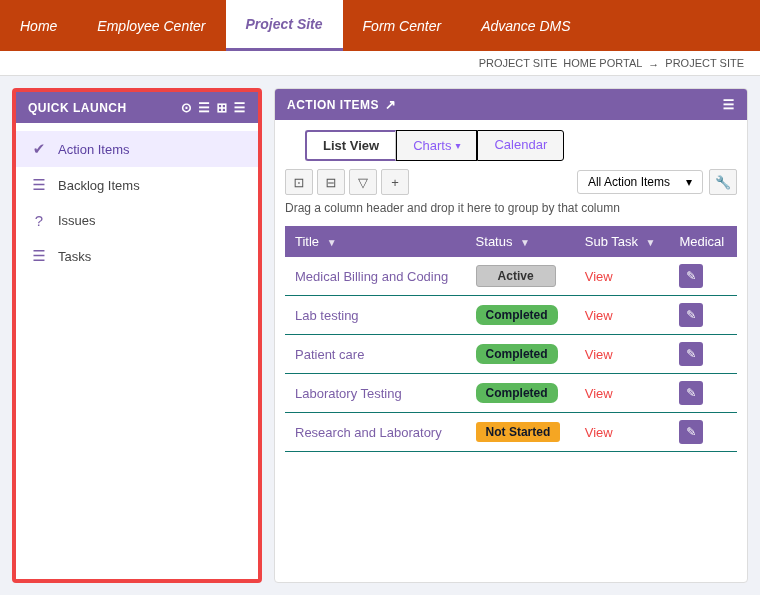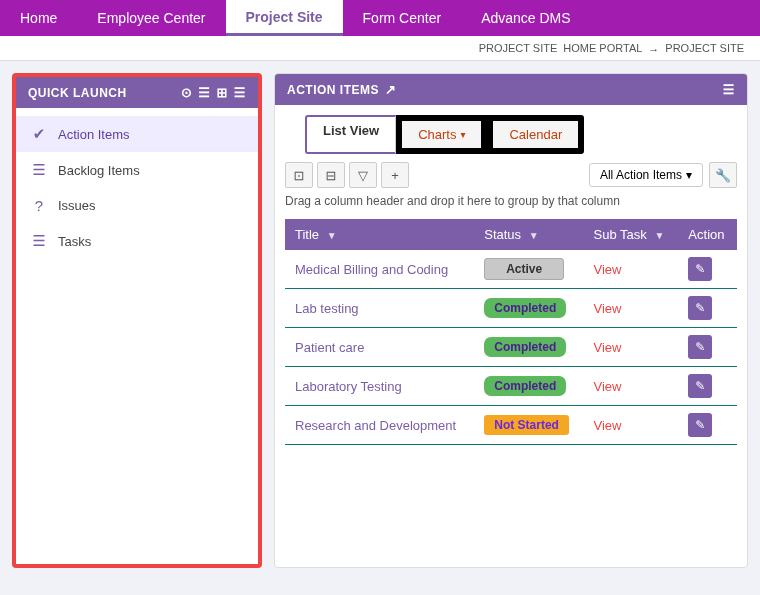--- a/index.html
+++ b/index.html
@@ -1,23 +1,24 @@
 <!DOCTYPE html>
 <html><head>
   <meta charset="utf-8">
   <style>
     * { box-sizing: border-box; margin: 0; padding: 0; }
     body { font-family: Arial, sans-serif; background: #f0f2f7; font-size: 13px; width: 760px; height: 595px; overflow: hidden; }
 
     
     .nav-bar {
-      background: #a21caf;
-      display: flex;
-      align-items: center;
-      height: 36px;
+      background: #c2410c;
+      display: flex;
+      align-items: center;
+      height: 51px;
+      font-style: italic;
     }
     .nav-item {
       color: #fff;
       padding: 0 20px;
       height: 100%;
       display: flex;
       align-items: center;
       cursor: pointer;
       font-size: 14px;
       white-space: nowrap;
@@ -116,24 +117,24 @@
     .ap-header-left { display: flex; align-items: center; gap: 6px; }
     .ap-header-icon { color: #fff; font-size: 13px; cursor: pointer; }
 
     .ap-body { padding: 10px; flex: 1; display: flex; flex-direction: column; }
 
     
     .tabs { display: flex; gap: 0; margin-bottom: 8px; }
     .tab {
       padding: 6px 16px;
       cursor: pointer;
-      border: 6px solid #000000;
+      border: 1px solid #000000;
       background: #f5f5f5;
       font-size: 13px;
-      color: #c2410c;
+      color: #8b5cf6;
     }
     .tab:first-child { border-radius: 3px 0 0 3px; margin-left: 20px; }
     .tab.active {
       background: #fff;
       border-bottom: 2px solid #7b5ea7;
       color: #333;
       font-weight: bold;
       border-top: 2px solid #7b5ea7;
       border-left: 2px solid #7b5ea7;
       border-right: 1px solid #ccc;
@@ -162,21 +163,21 @@
       color: #555;
     }
     .toolbar-right { display: flex; align-items: center; gap: 6px; }
     .filter-dropdown {
       border: 1px solid #ccc;
       padding: 4px 10px;
       border-radius: 3px;
       background: #fff;
       font-size: 12px;
       cursor: pointer;
-      display: flex; align-items: center; gap: 4px;
+      display: flex; align-items: center; gap: 16px;
     }
     .wrench-btn {
       width: 28px; height: 26px;
       border: 1px solid #ccc;
       background: #f5f5f5;
       display: flex; align-items: center; justify-content: center;
       border-radius: 2px;
       cursor: pointer;
       font-size: 13px;
     }
@@ -217,22 +218,22 @@
     .status-badge {
       display: inline-block;
       padding: 3px 10px;
       border-radius: 3px;
       font-size: 12px;
       font-weight: bold;
       min-width: 80px;
       text-align: center;
     }
     .status-active { background: #c8c8c8; color: #333; border: 1px solid #aaa; }
-    .status-completed { background: #5cb85c; color: #4c1d95; border-radius: 7px; }
-    .status-not-started { background: #f5a623; color: #6d28d9; }
+    .status-completed { background: #5cb85c; color: #0f172a; border-radius: 7px; }
+    .status-not-started { background: #f5a623; color: #0f172a; }
 
     .view-link { color: #ef4444; cursor: pointer; font-size: 13px; }
     .edit-btn {
       background: #7b5ea7;
       color: #fff;
       border: none;
       width: 24px; height: 24px;
       border-radius: 3px;
       cursor: pointer;
       display: flex; align-items: center; justify-content: center;
@@ -323,21 +324,21 @@
       </div>
 
       <div class="drag-hint">Drag a column header and drop it here to group by that column</div>
 
       <table class="data-table">
         <thead>
           <tr>
             <th>Title <span class="filter-icon">▼</span></th>
             <th>Status <span class="filter-icon">▼</span></th>
             <th>Sub Task <span class="filter-icon">▼</span></th>
-            <th>Action</th>
+            <th>Medical</th>
           </tr>
         </thead>
         <tbody id="table-body">
         <tr>
               <td><a class="title-link">Medical Billing and Coding</a></td>
               <td><span class="status-badge status-active">Active</span></td>
               <td><span class="view-link">View</span></td>
               <td>
                 <button class="edit-btn">✎</button>
               </td>
@@ -360,21 +361,21 @@
             </tr>
             <tr>
               <td><a class="title-link">Laboratory Testing</a></td>
               <td><span class="status-badge status-completed">Completed</span></td>
               <td><span class="view-link">View</span></td>
               <td>
                 <button class="edit-btn">✎</button>
               </td>
             </tr>
             <tr>
-              <td><a class="title-link">Research and Development</a></td>
+              <td><a class="title-link">Research and Laboratory</a></td>
               <td><span class="status-badge status-not-started">Not Started</span></td>
               <td><span class="view-link">View</span></td>
               <td>
                 <button class="edit-btn">✎</button>
               </td>
             </tr>
           </tbody>
       </table>
     </div>
   </div>

